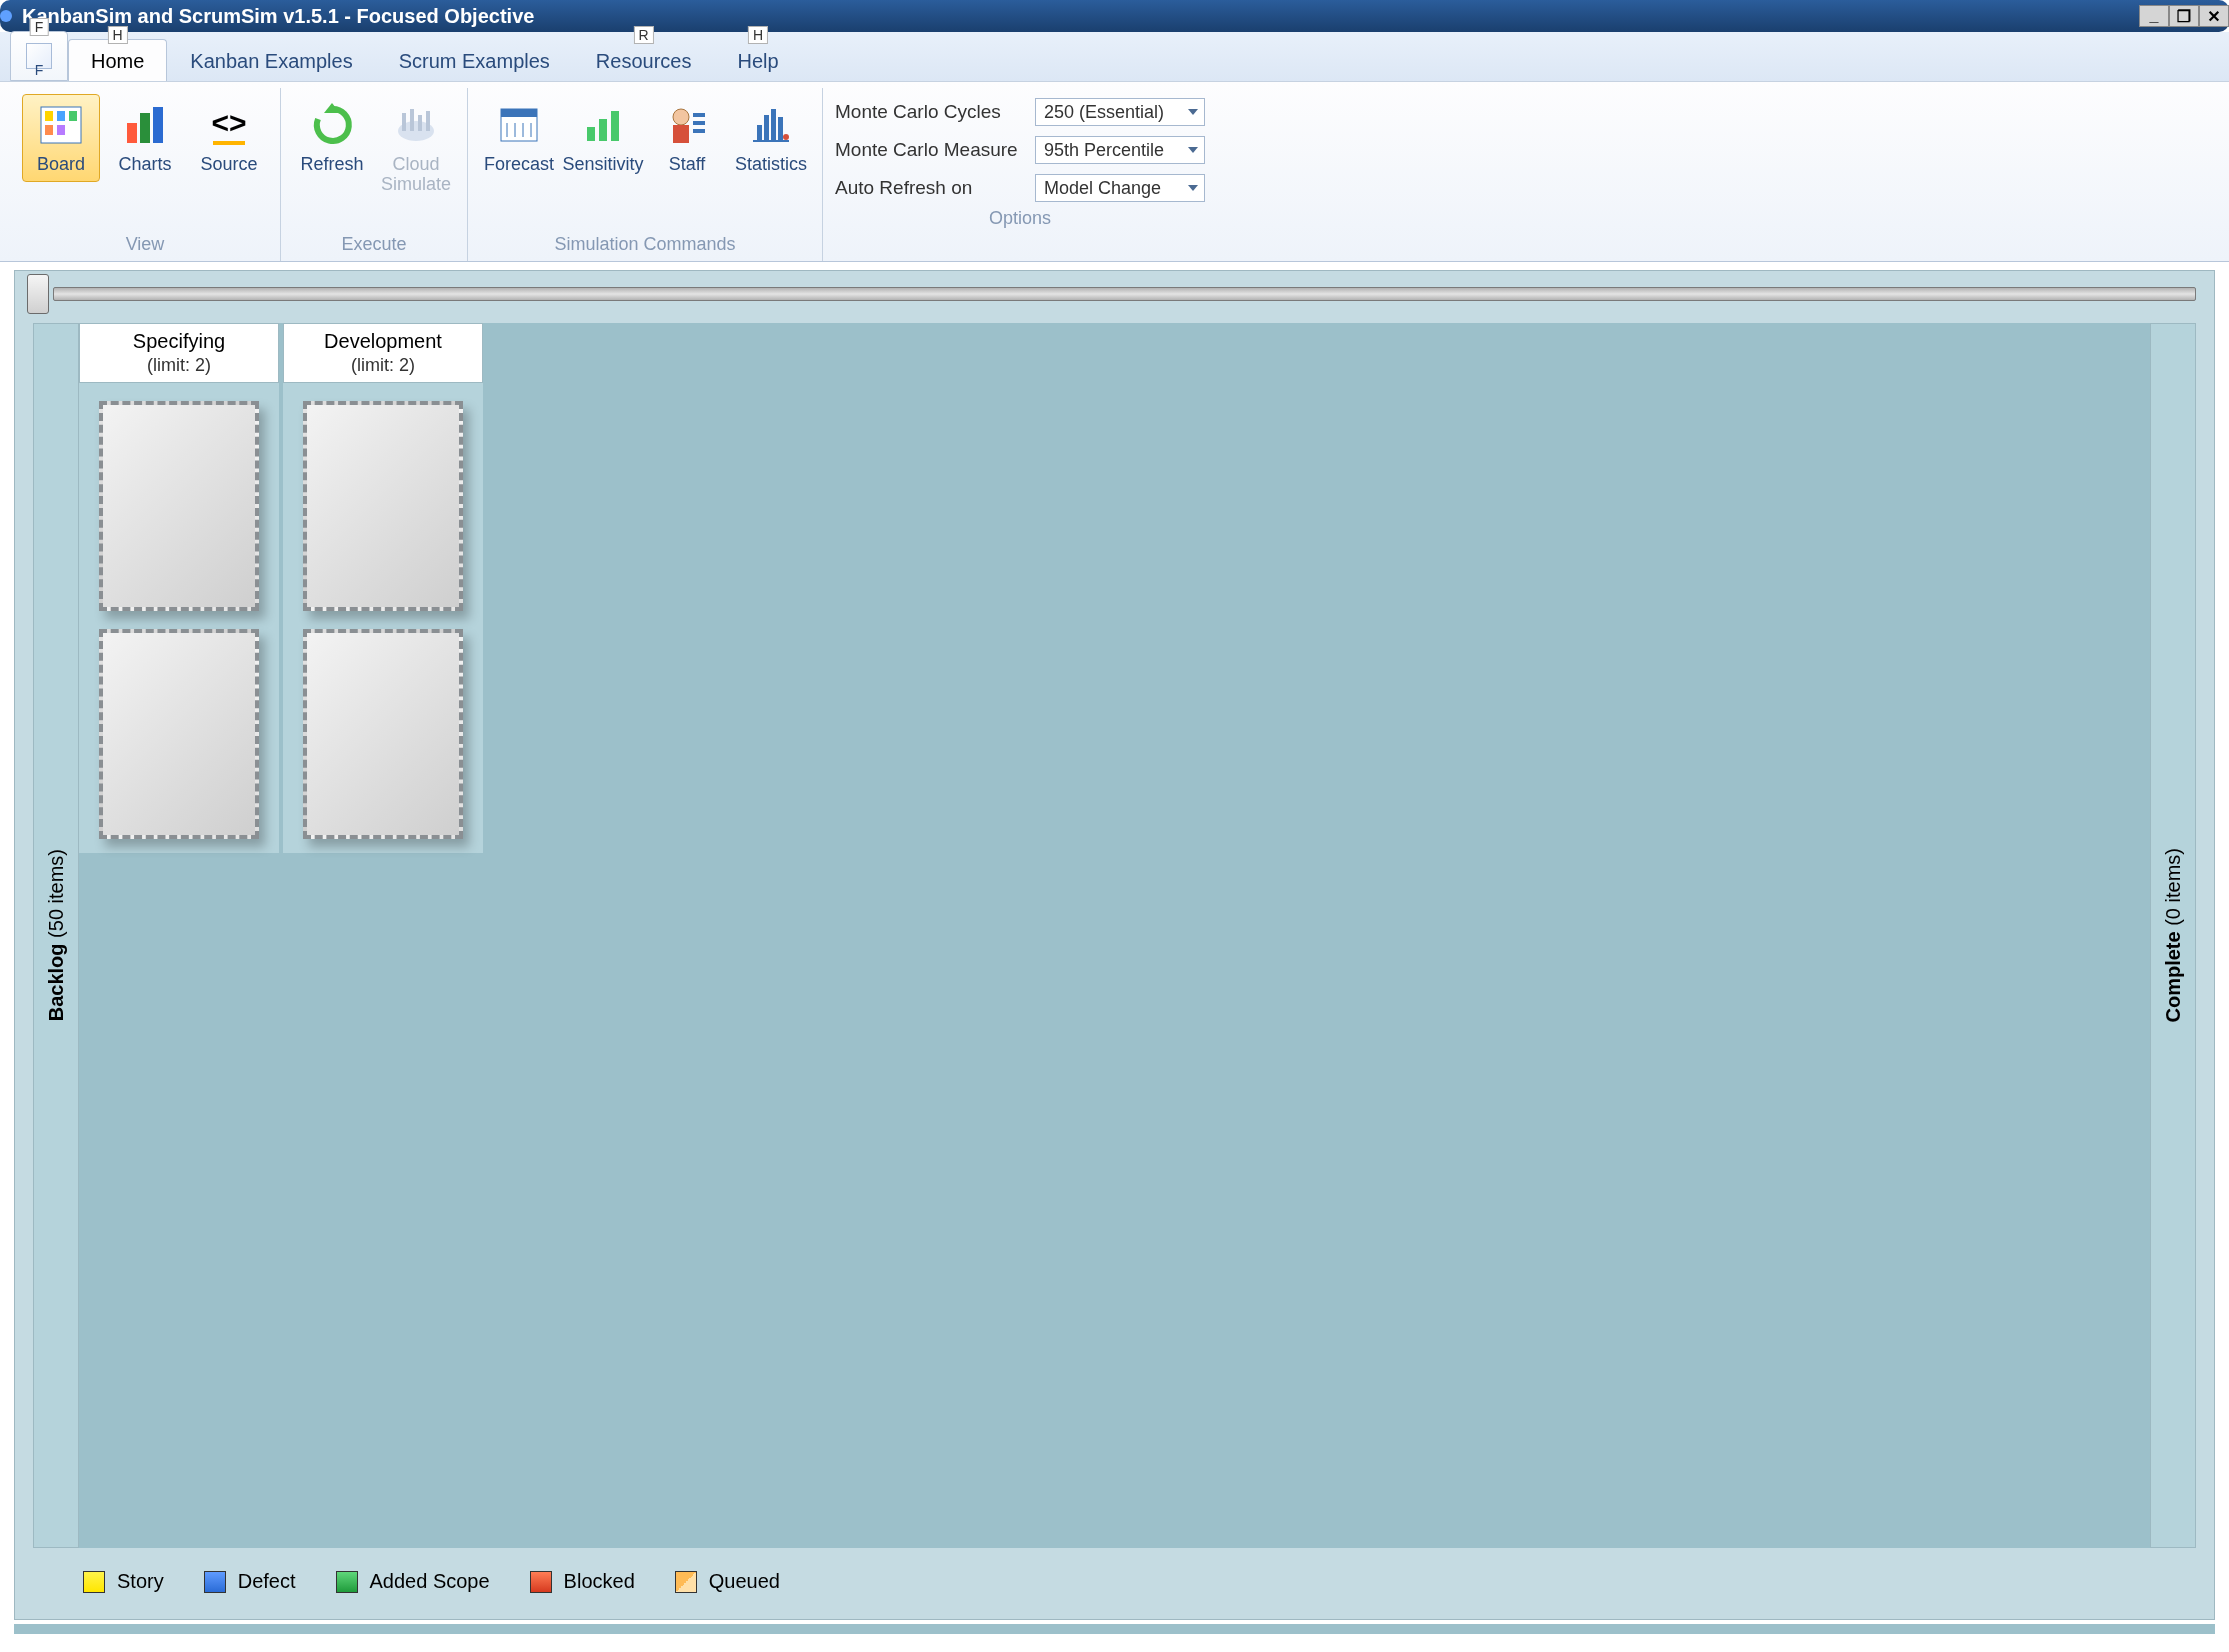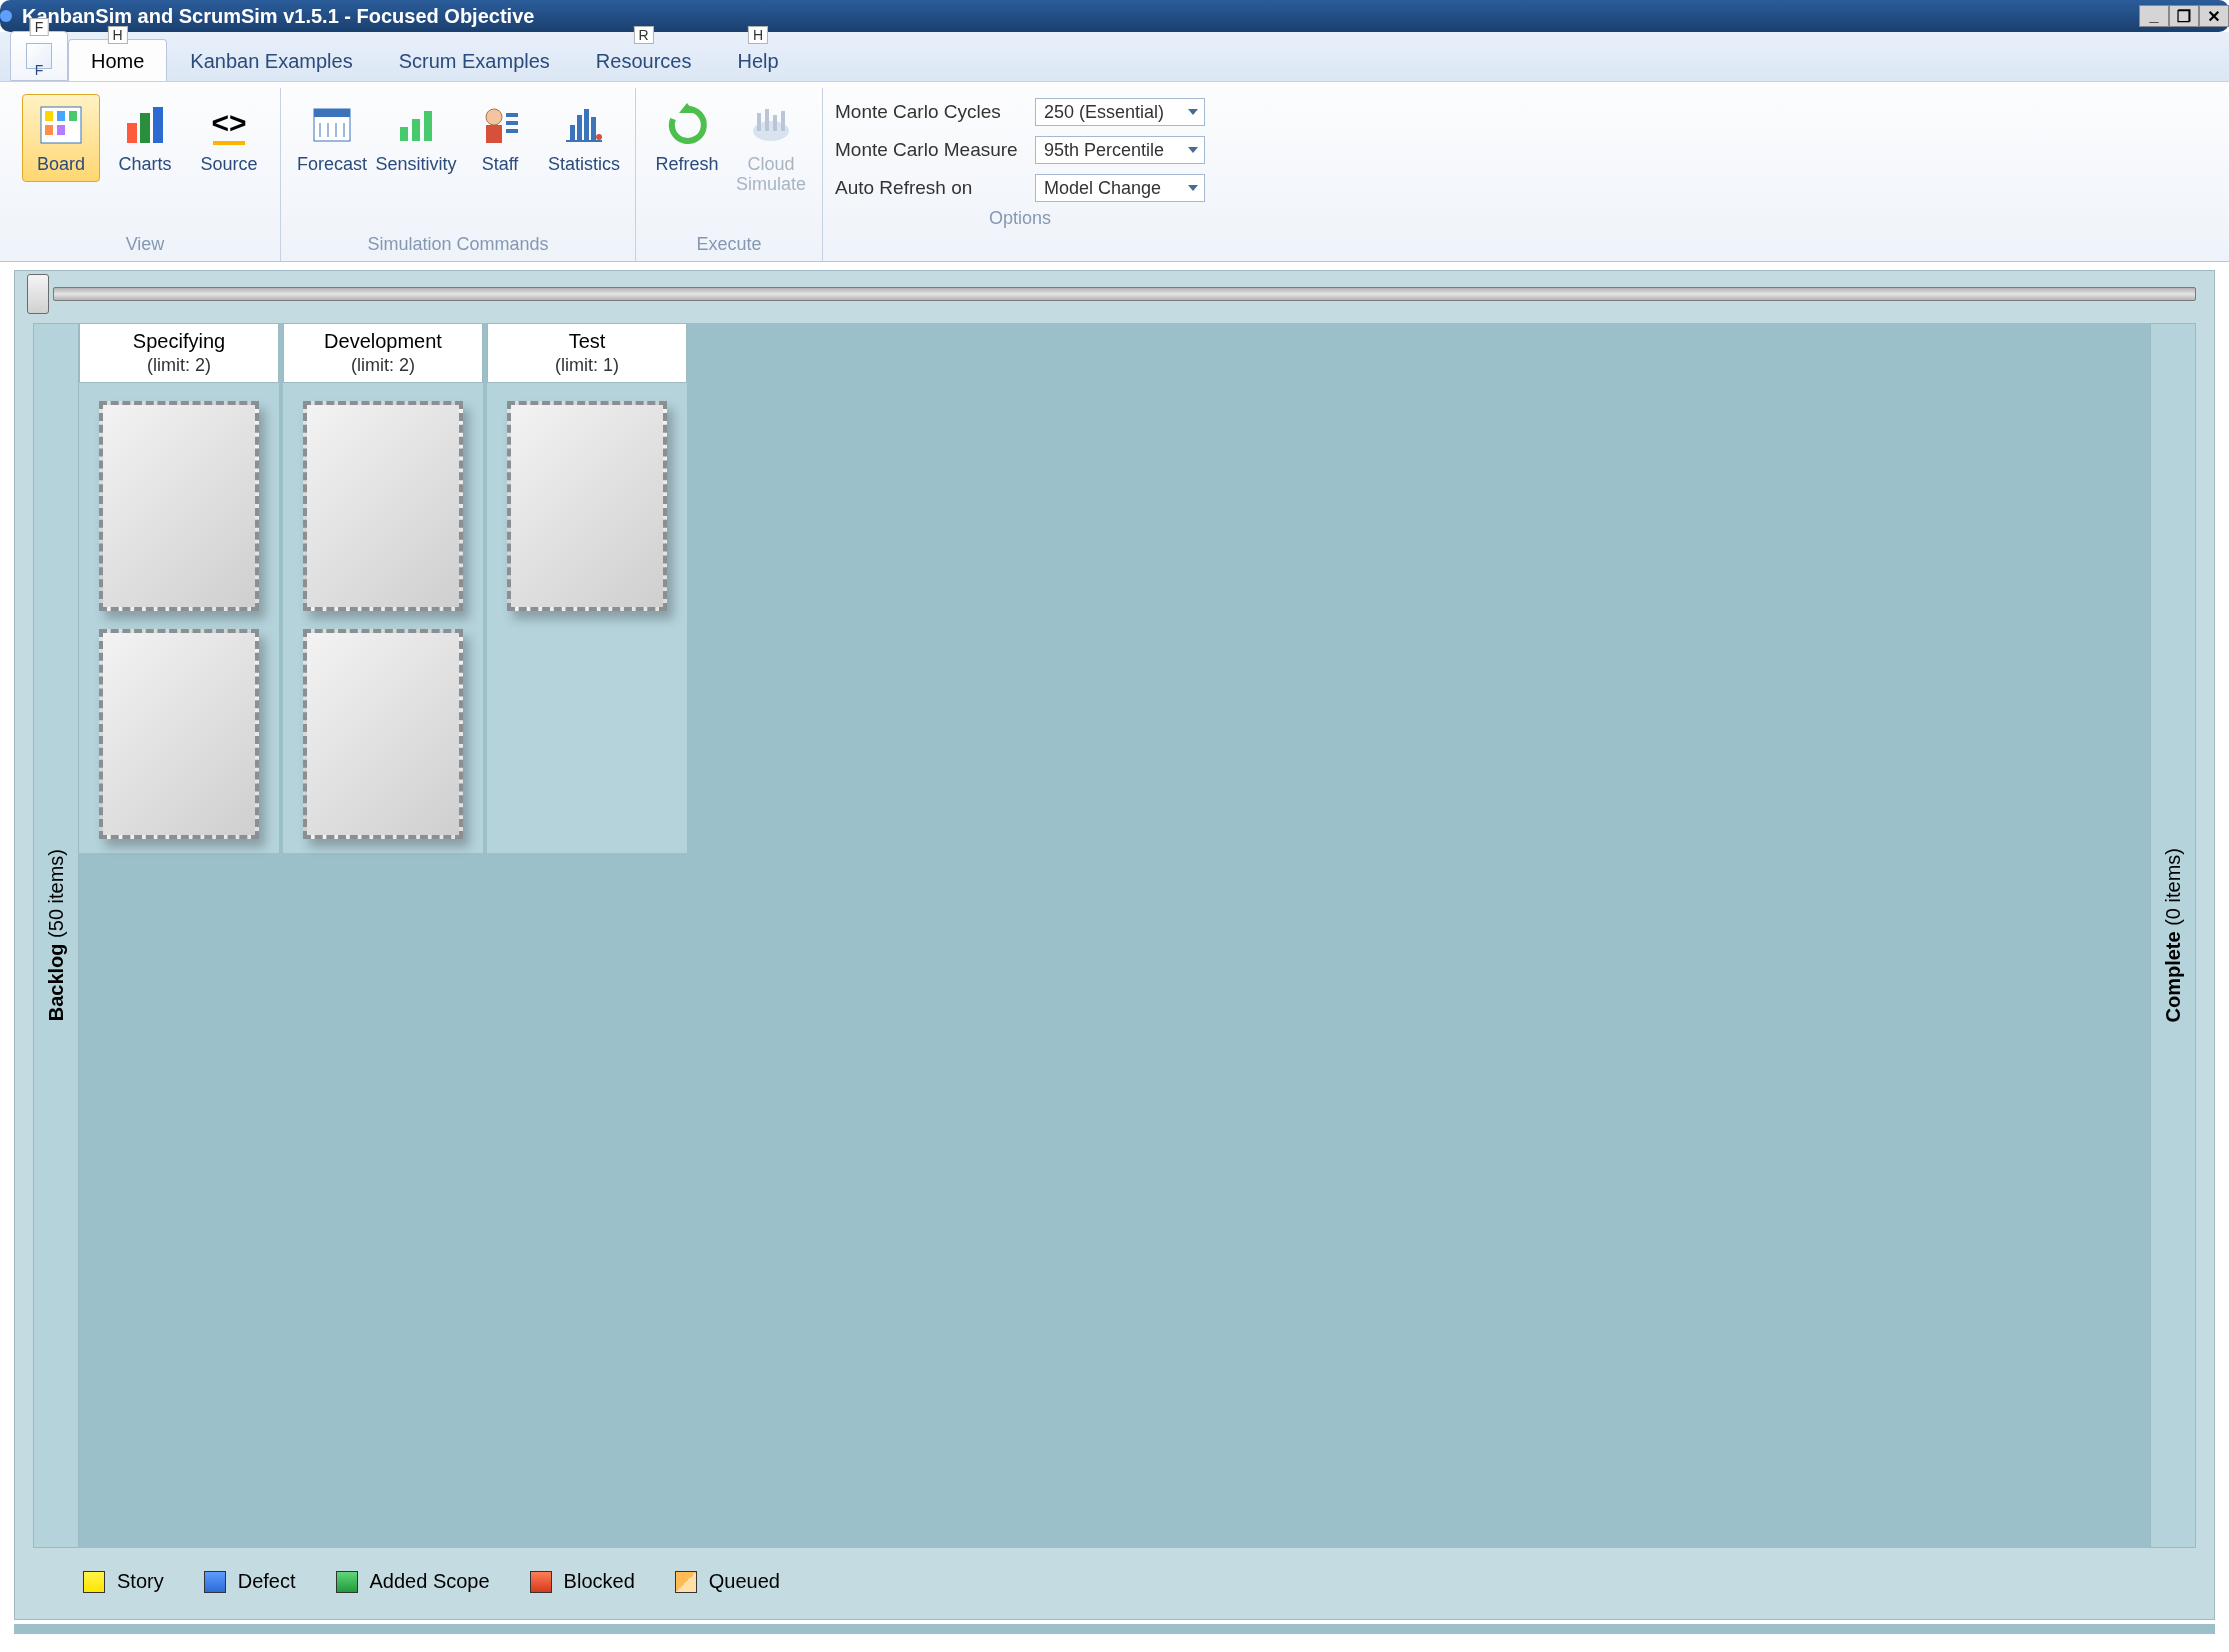--- a/index.html
+++ b/index.html
@@ -258,20 +258,47 @@
       </div>
     </div>
     <div class="ribbon-group-label">View</div>
   </div>
 
   <div class="ribbon-group">
     <div class="ribbon-group-items">
       <div class="rb-btn">
         <div class="ico">
           <svg width="44" height="44">
+              <path d="M22 6 A16 16 0 1 1 8 16" fill="none" stroke="#4cbf4c" stroke-width="6"></path>
+              <polygon points="22,0 30,10 14,10" fill="#4cbf4c"></polygon>
+            </svg>
+        </div>
+        <span class="lbl">Refresh</span>
+      </div>
+      <div class="rb-btn disabled">
+        <div class="ico">
+          <svg width="44" height="44">
+              <ellipse cx="22" cy="28" rx="18" ry="10" fill="#d9e2ef"></ellipse>
+              <rect x="8" y="10" width="4" height="18" fill="#b9c6d8"></rect>
+              <rect x="16" y="6" width="4" height="22" fill="#b9c6d8"></rect>
+              <rect x="24" y="12" width="4" height="16" fill="#b9c6d8"></rect>
+              <rect x="32" y="8" width="4" height="20" fill="#b9c6d8"></rect>
+            </svg>
+        </div>
+        <span class="lbl">Cloud Simulate</span>
+      </div>
+    </div>
+    <div class="ribbon-group-label">Execute</div>
+  </div>
+
+  <div class="ribbon-group">
+    <div class="ribbon-group-items">
+      <div class="rb-btn">
+        <div class="ico">
+          <svg width="44" height="44">
               <rect x="4" y="6" width="36" height="32" fill="#fff" stroke="#3b74b9"></rect>
               <rect x="4" y="6" width="36" height="8" fill="#3b74b9"></rect>
               <line x1="10" y1="20" x2="10" y2="34" stroke="#3b74b9"></line>
               <line x1="18" y1="20" x2="18" y2="34" stroke="#3b74b9"></line>
               <line x1="26" y1="20" x2="26" y2="34" stroke="#3b74b9"></line>
               <line x1="34" y1="20" x2="34" y2="34" stroke="#3b74b9"></line>
             </svg>
         </div>
         <span class="lbl">Forecast</span>
       </div>
@@ -305,47 +332,20 @@
               <rect x="15" y="12" width="5" height="26" fill="#3b74b9"></rect>
               <rect x="22" y="6" width="5" height="32" fill="#3b74b9"></rect>
               <rect x="29" y="14" width="5" height="24" fill="#3b74b9"></rect>
               <circle cx="37" cy="34" r="3" fill="#d6503a"></circle>
             </svg>
         </div>
         <span class="lbl">Statistics</span>
       </div>
     </div>
     <div class="ribbon-group-label">Simulation Commands</div>
-  </div>
-
-  <div class="ribbon-group">
-    <div class="ribbon-group-items">
-      <div class="rb-btn">
-        <div class="ico">
-          <svg width="44" height="44">
-              <path d="M22 6 A16 16 0 1 1 8 16" fill="none" stroke="#4cbf4c" stroke-width="6"></path>
-              <polygon points="22,0 30,10 14,10" fill="#4cbf4c"></polygon>
-            </svg>
-        </div>
-        <span class="lbl">Refresh</span>
-      </div>
-      <div class="rb-btn disabled">
-        <div class="ico">
-          <svg width="44" height="44">
-              <ellipse cx="22" cy="28" rx="18" ry="10" fill="#d9e2ef"></ellipse>
-              <rect x="8" y="10" width="4" height="18" fill="#b9c6d8"></rect>
-              <rect x="16" y="6" width="4" height="22" fill="#b9c6d8"></rect>
-              <rect x="24" y="12" width="4" height="16" fill="#b9c6d8"></rect>
-              <rect x="32" y="8" width="4" height="20" fill="#b9c6d8"></rect>
-            </svg>
-        </div>
-        <span class="lbl">Cloud Simulate</span>
-      </div>
-    </div>
-    <div class="ribbon-group-label">Execute</div>
   </div>
 
   <div class="ribbon-group">
     <div class="options-rows">
       <div class="opt-row">
         <label>Monte Carlo Cycles</label>
         <div class="dd">
           <span>250 (Essential)</span>
         </div>
       </div>
@@ -388,24 +388,20 @@
           <div class="kanban-col col1">
             <div class="kanban-col-head"><b>Specifying</b><span>(limit: 2)</span></div>
             <div class="slot"></div>
             <div class="slot"></div>
           </div>
           <div class="kanban-col col2">
             <div class="kanban-col-head"><b>Development</b><span>(limit: 2)</span></div>
             <div class="slot"></div>
             <div class="slot"></div>
           </div>
-          <div class="kanban-col col3">
-            <div class="kanban-col-head"><b>Test</b><span>(limit: 1)</span></div>
-            <div class="slot"></div>
-          </div>
         </div>
 
       <div class="side-col">
         <div class="vtext">
           <b>Complete</b>
           <span>(0 items)</span>
         </div>
       </div>
     </div>
 

